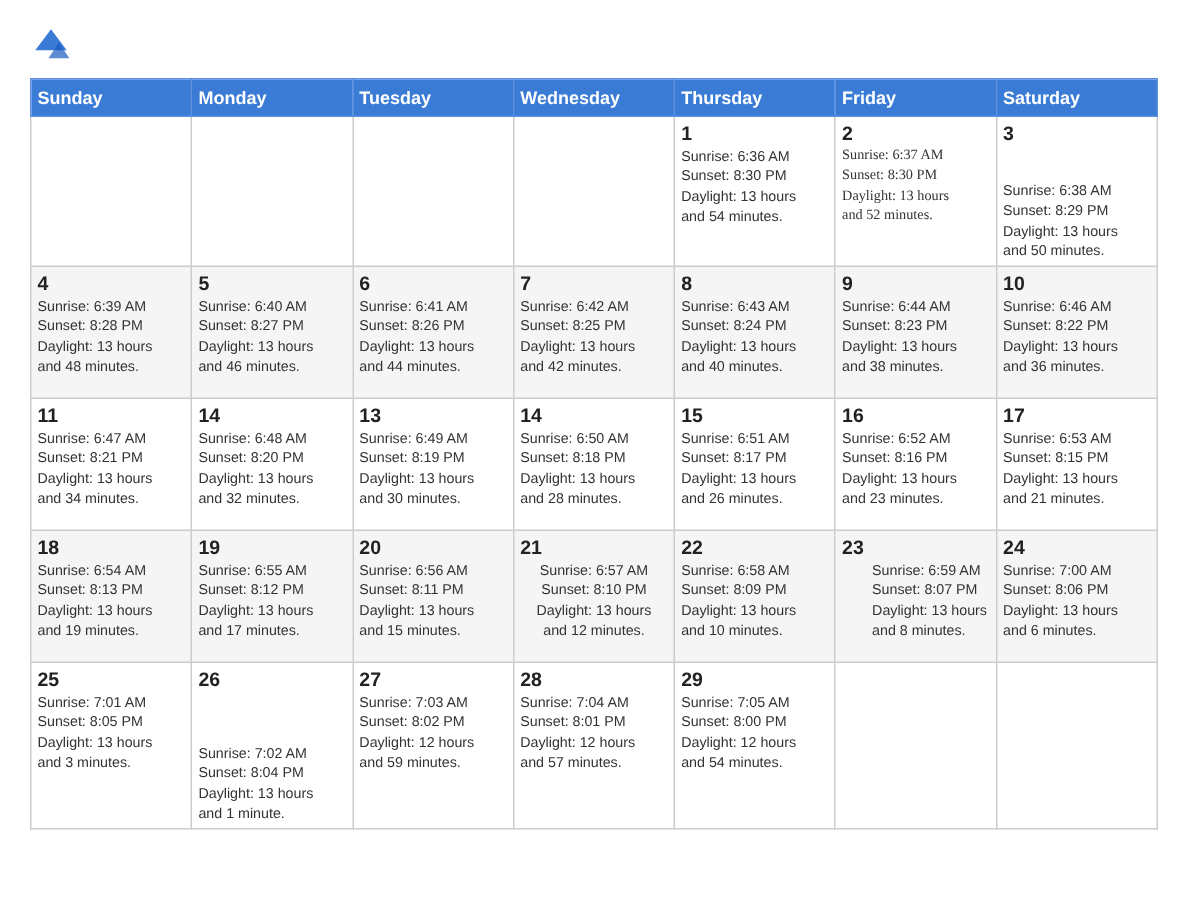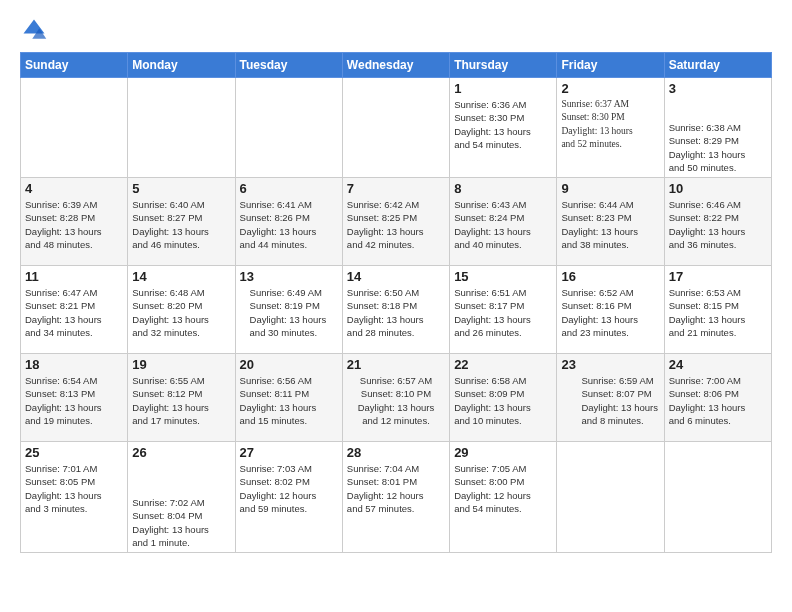--- a/index.html
+++ b/index.html
@@ -223,21 +223,21 @@
           </td>
           <td>
             <div class="day-num">14</div>
             <div class="day-info" style="white-space: pre-line;">Sunrise: 6:48 AM
 Sunset: 8:20 PM
 Daylight: 13 hours
 and 32 minutes.</div>
           </td>
           <td>
             <div class="day-num">13</div>
-            <div class="day-info" style="white-space: pre-line; margin-left: 10px;">Sunrise: 6:49 AM
+            <div class="day-info" style="white-space: pre-line;">Sunrise: 6:49 AM
 Sunset: 8:19 PM
 Daylight: 13 hours
 and 30 minutes.</div>
           </td>
           <td>
             <div class="day-num">14</div>
             <div class="day-info" style="white-space: pre-line;">Sunrise: 6:50 AM
 Sunset: 8:18 PM
 Daylight: 13 hours
 and 28 minutes.</div>

